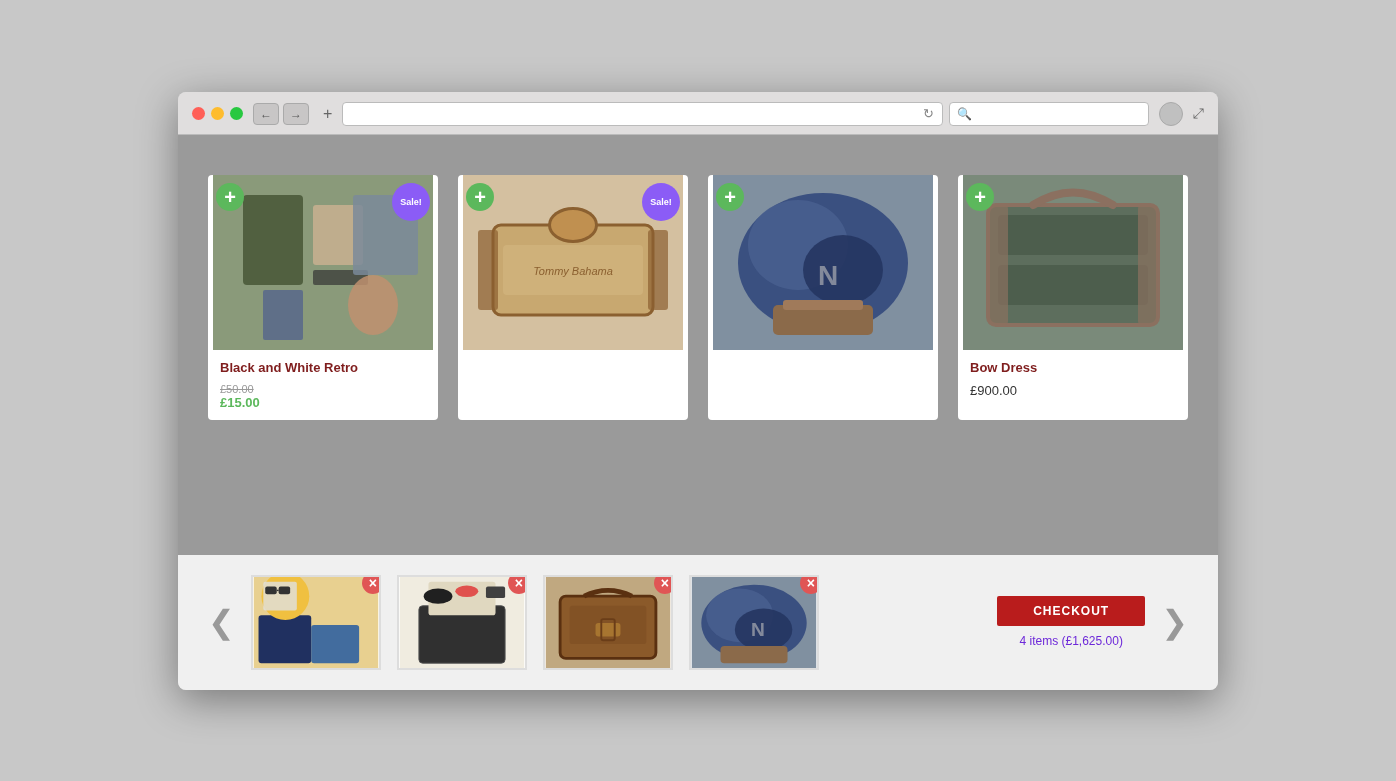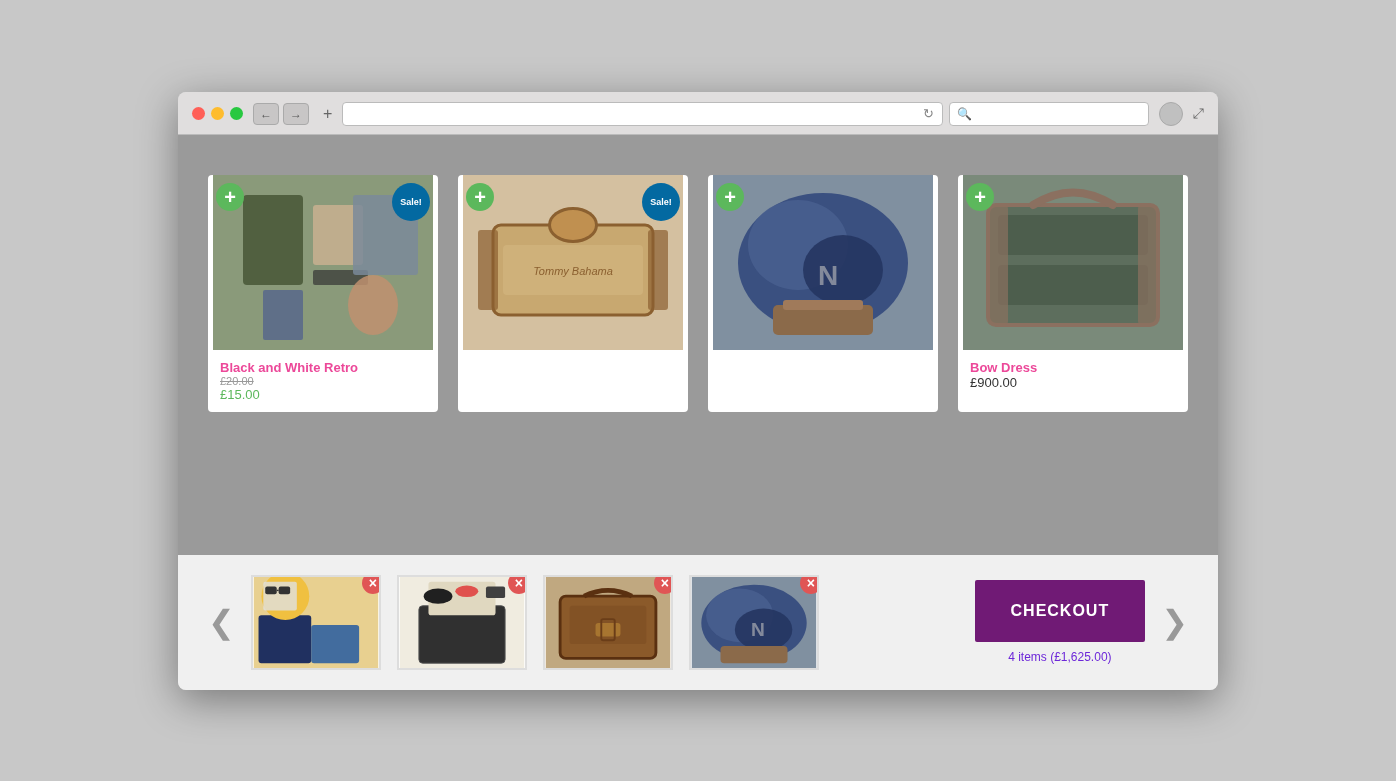--- a/index.html
+++ b/index.html
@@ -157,55 +157,55 @@
       align-items: center;
       justify-content: center;
       font-weight: bold;
       z-index: 2;
     }
 
     .sale-badge {
       position: absolute;
       top: 8px;
       right: 8px;
-      background: #0369a1;
+      background: #8b5cf6;
       color: white;
       border-radius: 50%;
       width: 38px;
       height: 38px;
       display: flex;
       align-items: center;
       justify-content: center;
       font-size: 9px;
       font-weight: bold;
       z-index: 2;
       text-align: center;
     }
 
     .product-info {
       padding: 10px 12px;
     }
 
     .product-name {
       font-size: 13px;
       font-weight: bold;
-      color: #ec4899;
-      margin-bottom: 0;
+      color: #7f1d1d;
+      margin-bottom: 8px;
     }
 
     .price-original {
       font-size: 11px;
       color: #999;
       text-decoration: line-through;
     }
 
     .price-sale {
       font-size: 13px;
       color: #5cb85c;
-      font-weight: normal;
+      font-weight: bold;
     }
 
     .price-regular {
       font-size: 13px;
       color: #333;
     }
 
     
     .cart-area {
       background: #f0f0f0;
@@ -260,25 +260,25 @@
 
     .checkout-area {
       display: flex;
       flex-direction: column;
       align-items: center;
       gap: 8px;
       margin-left: auto;
     }
 
     .checkout-btn {
-      background: #701a75;
+      background: #b91c1c;
       color: white;
       border: none;
-      padding: 22px 36px;
-      font-size: 16px;
+      padding: 8px 36px;
+      font-size: 12px;
       font-weight: bold;
       letter-spacing: 1px;
       cursor: pointer;
       border-radius: 2px;
     }
 
     .cart-summary {
       font-size: 12px;
       color: #6d28d9;
     }
@@ -335,21 +335,21 @@
             <rect x="100" y="30" width="50" height="60" rx="3" fill="#c8b090" opacity="0.85"></rect>
             <rect x="100" y="95" width="55" height="15" rx="2" fill="#333" opacity="0.7"></rect>
             <ellipse cx="160" cy="130" rx="25" ry="30" fill="#c09070" opacity="0.85"></ellipse>
             <rect x="140" y="20" width="65" height="80" rx="3" fill="#7a8a9a" opacity="0.85"></rect>
           </svg>
           <button class="add-btn">+</button>
           <div class="sale-badge">Sale!</div>
         </div>
         <div class="product-info">
           <div class="product-name">Black and White Retro</div>
-          <div class="price-original">£20.00</div>
+          <div class="price-original">£50.00</div>
           <div class="price-sale">£15.00</div>
         </div>
       </div>
 
       <div class="product-card">
         <div class="product-svg-container">
           <svg width="100%" height="175" viewBox="0 0 220 175" xmlns="http://www.w3.org/2000/svg">
             <rect width="220" height="175" fill="#d4c0a0"></rect>
             <rect x="30" y="50" width="160" height="90" rx="8" fill="#c8a870"></rect>
             <rect x="30" y="50" width="160" height="90" rx="8" fill="none" stroke="#8b6030" stroke-width="3"></rect>

